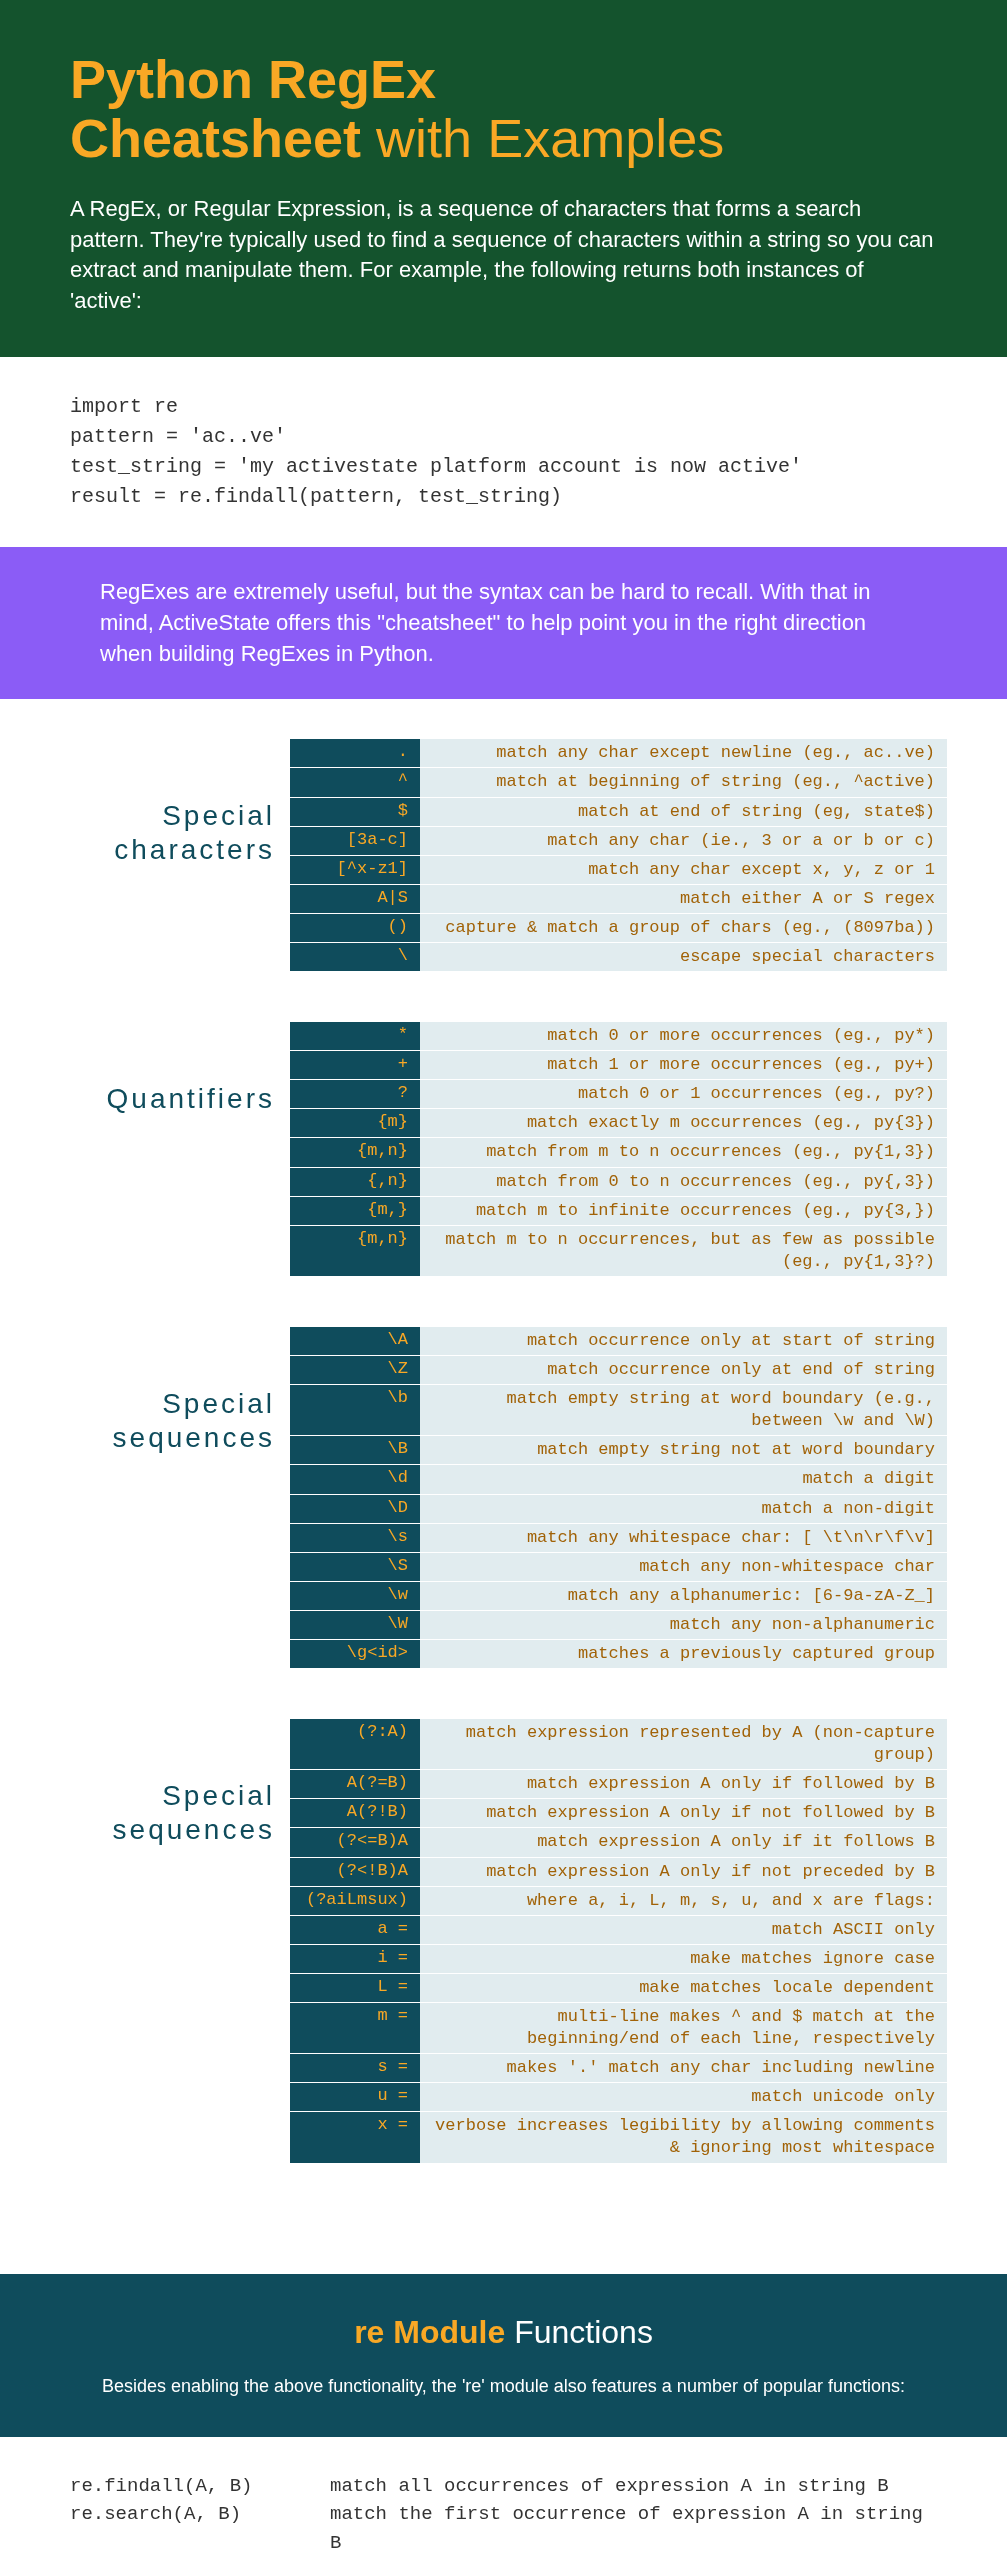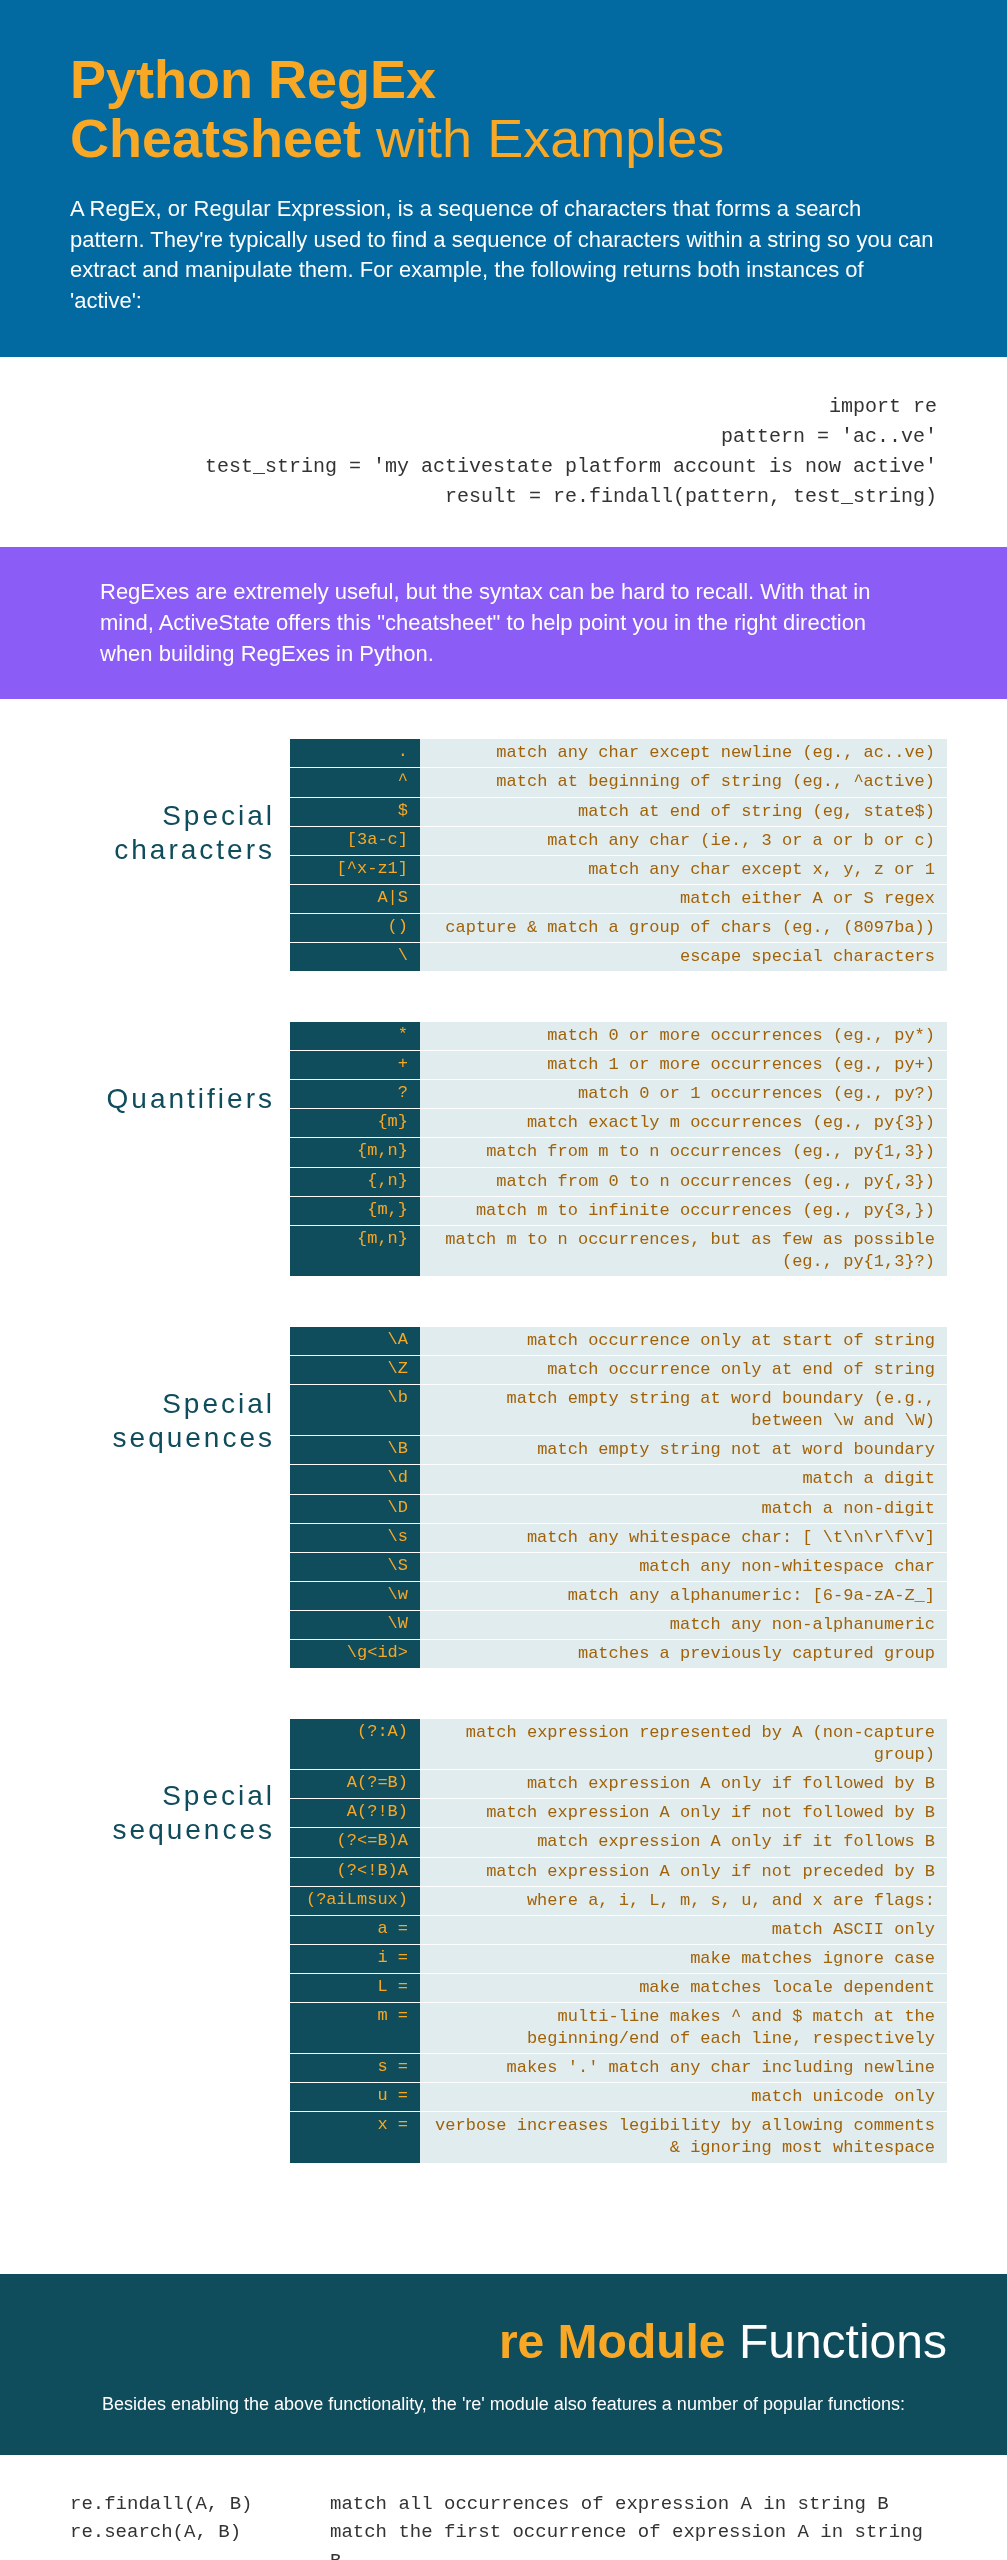--- a/index.html
+++ b/index.html
@@ -1,31 +1,31 @@
 <!DOCTYPE html>
 <html><head>
 <meta charset="utf-8">
 <style>
 * { margin: 0; padding: 0; box-sizing: border-box; }
 body { width: 1007px; margin: 0 auto; font-family: -apple-system, 'Segoe UI', Arial, sans-serif; background: #fff; }
-.hero { background: #0369a1; padding: 50px 70px 40px; }
+.hero { background: #14532d; padding: 50px 70px 40px; }
 .title { color: #f9a825; font-size: 54px; font-weight: 700; line-height: 1.1; }
 .title .thin { font-weight: 300; }
 .intro { color: #fff; font-size: 22px; font-weight: 300; line-height: 1.4; margin-top: 25px; }
-.code-block { background: #fff; padding: 35px 70px; font-family: 'Courier New', monospace; font-size: 20px; color: #333; line-height: 1.5; white-space: pre; text-align: right; }
+.code-block { background: #fff; padding: 35px 70px; font-family: 'Courier New', monospace; font-size: 20px; color: #333; line-height: 1.5; white-space: pre; }
 .note { background: #8b5cf6; padding: 30px 100px; color: #fff; font-size: 22px; font-weight: 300; line-height: 1.4; }
 .tables { background: #fff; padding: 40px 60px 60px; }
 .table-section { display: flex; margin-bottom: 50px; align-items: flex-start; }
 .table-label { width: 230px; color: #0f4c5c; font-size: 28px; text-align: right; padding-right: 15px; padding-top: 60px; letter-spacing: 3px; font-weight: 300; line-height: 1.2; }
 .table-body { flex: 1; }
 .row { display: flex; border-bottom: 1px solid rgba(255,255,255,0.3); }
 .sym { background: #0f4c5c; color: #f9a825; font-family: 'Courier New', monospace; font-size: 17px; width: 130px; text-align: right; padding: 3px 12px 3px 4px; flex-shrink: 0; }
 .desc { background: #e1ecef; color: #a16207; font-family: 'Courier New', monospace; font-size: 17px; padding: 3px 12px; flex: 1; line-height: 1.3; text-align: right; }
 .module-hero { background: #0f4c5c; padding: 40px 60px; text-align: center; }
-.module-title { font-size: 48px; font-weight: 300; text-align: right; }
+.module-title { font-size: 32px; font-weight: 300; }
 .module-title .bold { color: #f9a825; font-weight: 700; }
 .module-title .thin { color: #fff; }
 .module-intro { color: #fff; font-size: 18px; font-weight: 300; margin-top: 25px; }
 .func-block { background: #fff; padding: 35px 70px 50px; font-family: 'Courier New', monospace; font-size: 19px; color: #333; line-height: 1.5; }
 .func-row { display: flex; }
 .func-name { width: 260px; flex-shrink: 0; }
 .func-desc { flex: 1; }
 </style>
 </head>
 <body>

